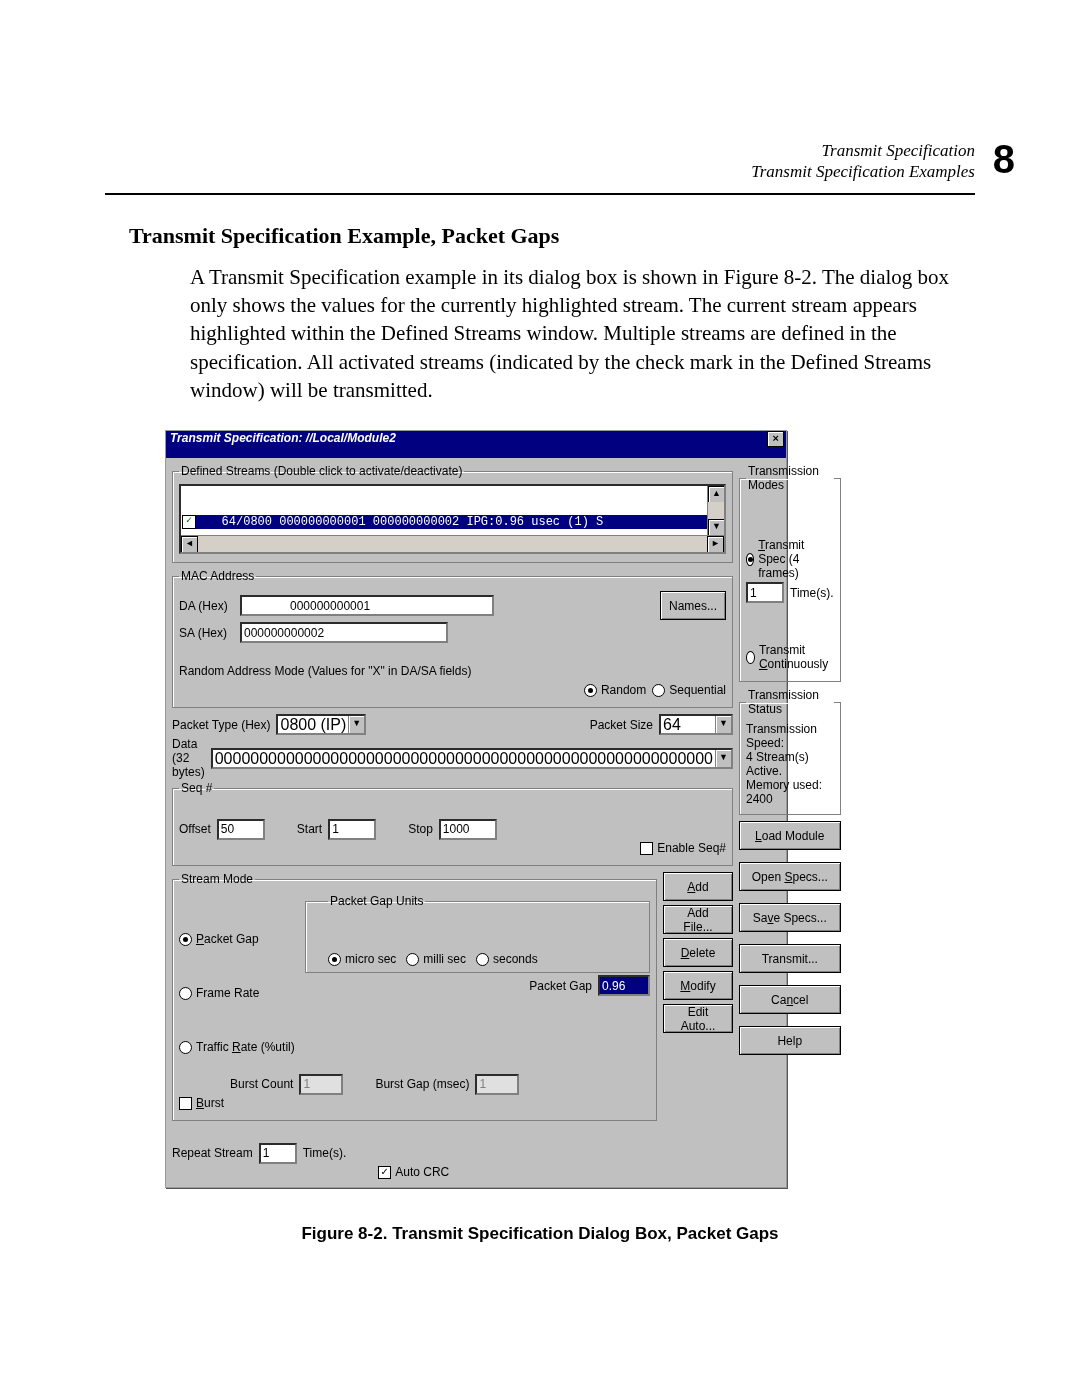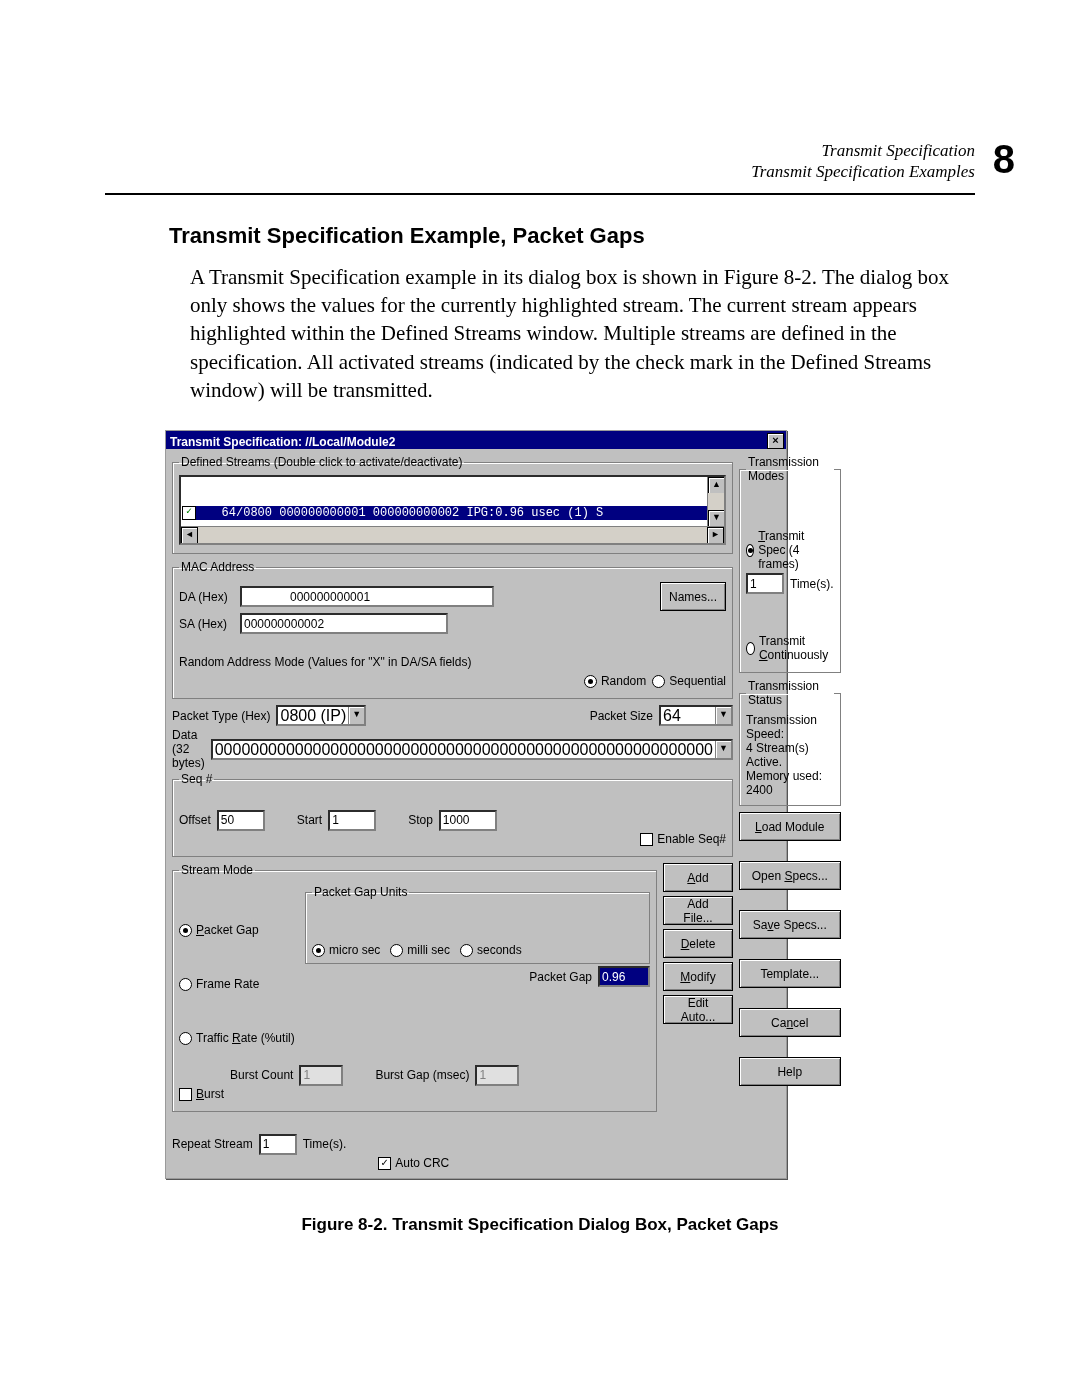--- a/index.html
+++ b/index.html
@@ -28,24 +28,24 @@
     font-size: 40px;
     font-weight: bold;
     font-family: Arial, Helvetica, sans-serif;
   }
   .hr {
     border: none;
     border-top: 2px solid #000;
     margin: 10px 0 28px 0;
   }
   h2.section {
-    font-family: Liberation Sans, sans-serif;
+    font-family: Liberation Serif, serif;
     font-size: 22px;
     font-weight: bold;
-    margin: 6px 0 8px 64px;
+    margin: 6px 0 8px 24px;
   }
   p.body {
     margin: 0 0 20px 79px;
     line-height: 1.35;
   }
   .caption {
     text-align: center;
     font-family: Arial, Helvetica, sans-serif;
     font-size: 17px;
     font-weight: bold;
@@ -63,27 +63,28 @@
     margin: 18px 0 0 60px;
     font-family: "MS Sans Serif", Tahoma, Arial, sans-serif;
     font-size: 12px;
     color: #000;
     background: #c0c0c0;
     border: 1px solid #9a9a9a;
     box-shadow: 1px 1px 0 #555;
   }
   .titlebar {
     display: flex;
-    align-items: flex-end;
+    align-items: flex-start;
     background: #000080;
     color: #fff;
     font-weight: bold;
     font-size: 12px;
-    height: 18px;
+    height: 27px;
     padding: 0 2px 0 4px;
+    font-style: italic;
   }
   .titlebar .ttl { flex: 1; }
   .closebtn {
     width: 15px; height: 14px;
     background: #c0c0c0;
     border: 1px solid #000;
     box-shadow: inset 1px 1px 0 #fff;
     font-family: Arial, sans-serif;
     font-size: 11px;
     line-height: 12px;
@@ -182,24 +183,24 @@
   .combo .cval{ padding:0 2px; font-size:16px; min-width:60px;}
   .combo .carrow{
     width:15px; background:#c0c0c0; border-left:1px solid #808080;
     box-shadow: inset 1px 1px 0 #fff;
     text-align:center; font-size:9px; line-height:15px;
   }
   .u { text-decoration: underline; }
   .lbl { font-size:12px; }
   .innerfs {
     border:1px solid #808080; box-shadow: inset 1px 1px 0 #fff;
-    padding:4px 6px; margin:2px 0;
+    padding:4px 22px; margin:2px 0;
   }
   .colbtns { display:flex; flex-direction:column; gap:4px; }
-  .actioncol { display:flex; flex-direction:column; gap:20px; margin-top:4px;}
+  .actioncol { display:flex; flex-direction:column; gap:12px; margin-top:4px;}
   .actioncol .wbtn { min-width: 90px;}
   .flex1 { flex:1; }
 </style>
 </head>
 <body>
 
 <div class="page">
 
   <div class="rhead">
     <div class="line1">Transmit Specification</div>
@@ -421,21 +422,21 @@
           <legend>Transmission Status</legend>
           <div class="lbl">Transmission Speed:</div>
           <div class="lbl">4 Stream(s) Active.</div>
           <div class="lbl">Memory used: 2400</div>
         </fieldset>
 
         <div class="actioncol">
           <button class="wbtn"><span class="u">L</span>oad Module</button>
           <button class="wbtn">Open <span class="u">S</span>pecs...</button>
           <button class="wbtn">Sa<span class="u">v</span>e Specs...</button>
-          <button class="wbtn"><span>Template...</span></button>
+          <button class="wbtn"><span>Transmit...</span></button>
           <button class="wbtn">Ca<span class="u">n</span>cel</button>
           <button class="wbtn"><span>Help</span></button>
         </div>
       </div>
     </div>
   </div>
 
   <div class="caption">Figure 8-2.  Transmit Specification Dialog Box, Packet Gaps</div>
 
   <div class="pagenum">8-13</div>

